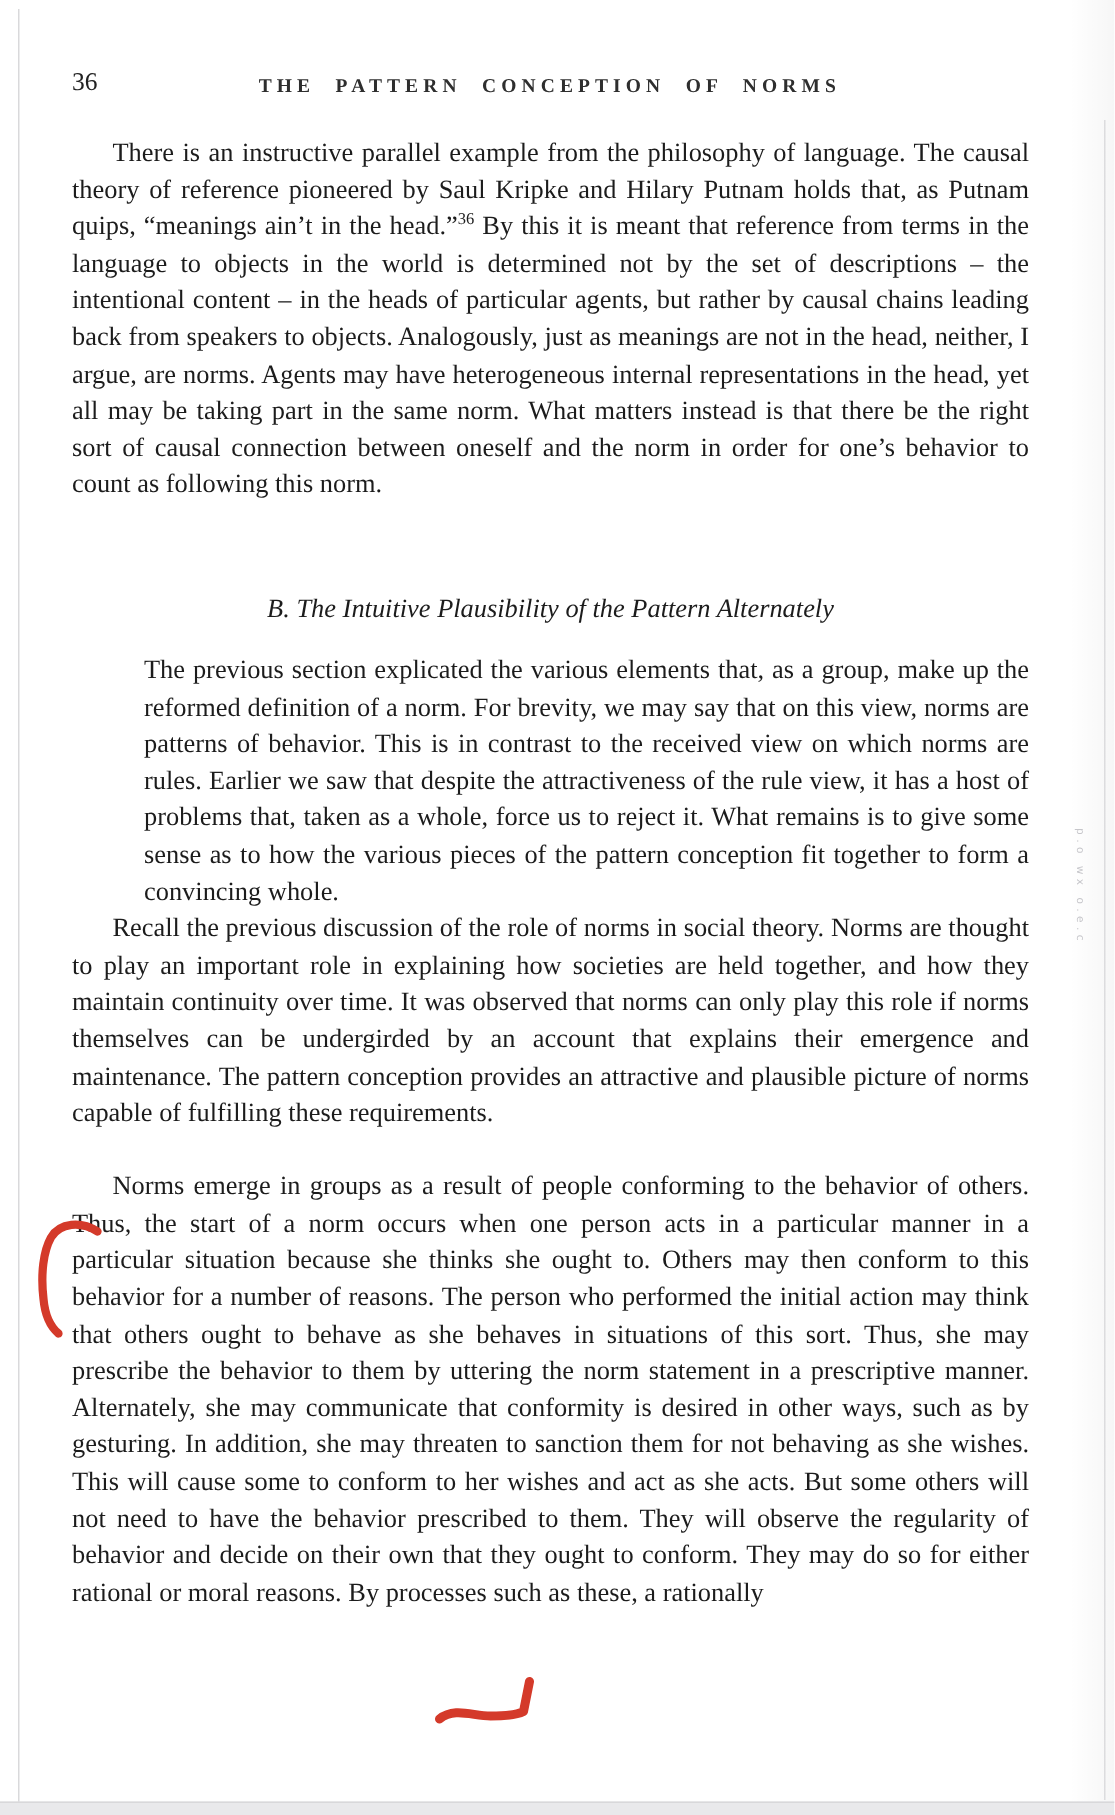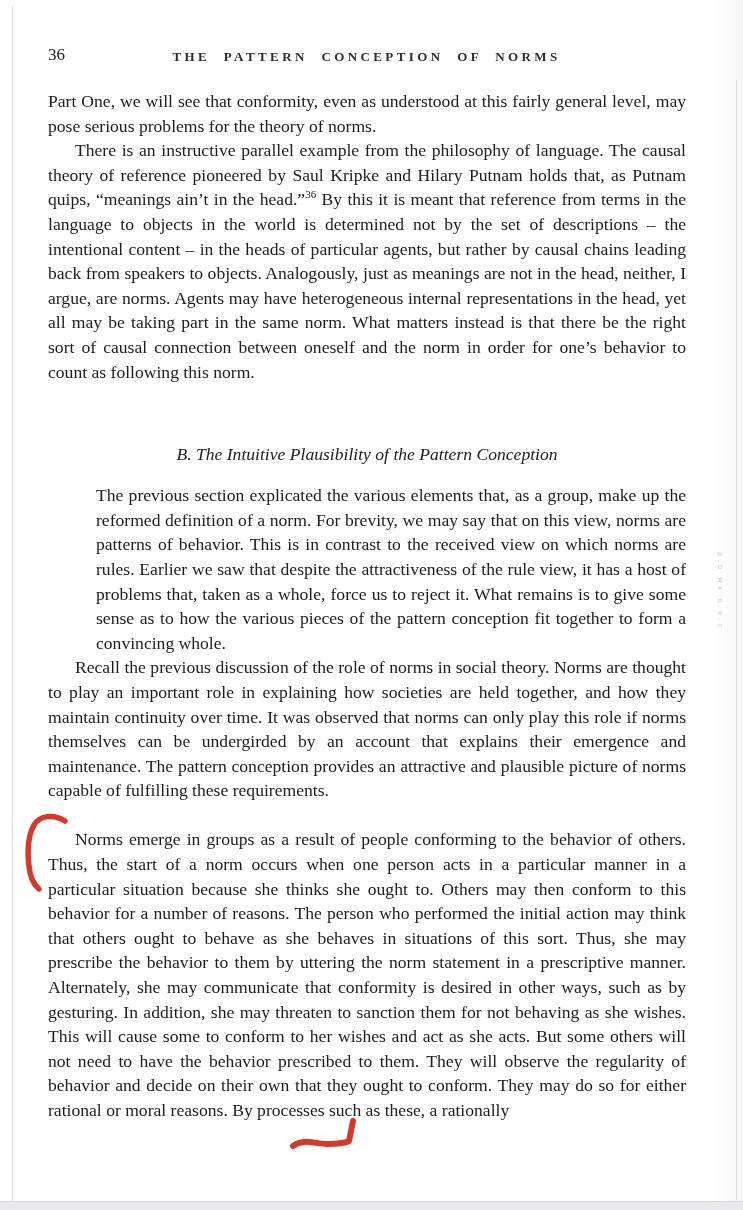--- a/index.html
+++ b/index.html
@@ -89,23 +89,22 @@
   <div class="edge-line-left"></div>
   <div class="edge-line-right"></div>
   <div class="edge-shade-right"></div>
   <div class="page-edge-text">p.o  wx  o.e.c</div>
   <div class="bottom-strip"></div>
 
   <div class="page-num">36</div>
   <div class="head-title">THE PATTERN CONCEPTION OF NORMS</div>
 
   <div class="text-block">
-    <p class="p1">Part One, we will see that conformity, even as understood at this fairly general level, may pose serious problems for the theory of norms.</p>
     <p class="indent p2"><span>There is an instructive parallel example from the philosophy of language. The causal theory of reference pioneered by Saul Kripke and Hilary Putnam holds that, as Putnam quips, “meanings ain’t in the head.”</span><sup class="fn">36</sup><span> By this it is meant that reference from terms in the language to objects in the world is determined not by the set of descriptions – the intentional content – in the heads of particular agents, but rather by causal chains leading back from speakers to objects. Analogously, just as meanings are not in the head, neither, I argue, are norms. Agents may have heterogeneous internal representations in the head, yet all may be taking part in the same norm. What matters instead is that there be the right sort of causal connection between oneself and the norm in order for one’s behavior to count as following this norm.</span></p>
-    <div class="section-heading">B. The Intuitive Plausibility of the Pattern Conception</div>
+    <div class="section-heading">B. The Intuitive Plausibility of the Pattern Alternately</div>
     <p class="p3">The previous section explicated the various elements that, as a group, make up the reformed definition of a norm. For brevity, we may say that on this view, norms are patterns of behavior. This is in contrast to the received view on which norms are rules. Earlier we saw that despite the attractiveness of the rule view, it has a host of problems that, taken as a whole, force us to reject it. What remains is to give some sense as to how the various pieces of the pattern conception fit together to form a convincing whole.</p>
     <p class="indent p4">Recall the previous discussion of the role of norms in social theory. Norms are thought to play an important role in explaining how societies are held together, and how they maintain continuity over time. It was observed that norms can only play this role if norms themselves can be undergirded by an account that explains their emergence and maintenance. The pattern conception provides an attractive and plausible picture of norms capable of fulfilling these requirements.</p>
     <p class="indent p5">Norms emerge in groups as a result of people conforming to the behavior of others. Thus, the start of a norm occurs when one person acts in a particular manner in a particular situation because she thinks she ought to. Others may then conform to this behavior for a number of reasons. The person who performed the initial action may think that others ought to behave as she behaves in situations of this sort. Thus, she may prescribe the behavior to them by uttering the norm statement in a prescriptive manner. Alternately, she may communicate that conformity is desired in other ways, such as by gesturing. In addition, she may threaten to sanction them for not behaving as she wishes. This will cause some to conform to her wishes and act as she acts. But some others will not need to have the behavior prescribed to them. They will observe the regularity of behavior and decide on their own that they ought to conform. They may do so for either rational or moral reasons. By processes such as these, a rationally</p>
   </div>
 
   <svg class="annot annot-bracket" width="56" height="88" viewBox="0 0 56 88">
     <path d="M 45,10 C 34,3 20,4 14,14 C 9,23 7,38 9,55 C 10,66 13,73 19,78" fill="none" stroke-width="5.5" stroke-linecap="round" stroke="#d43a2a"></path>
   </svg>
 
   <svg class="annot annot-underline" width="80" height="42" viewBox="0 0 80 42">

